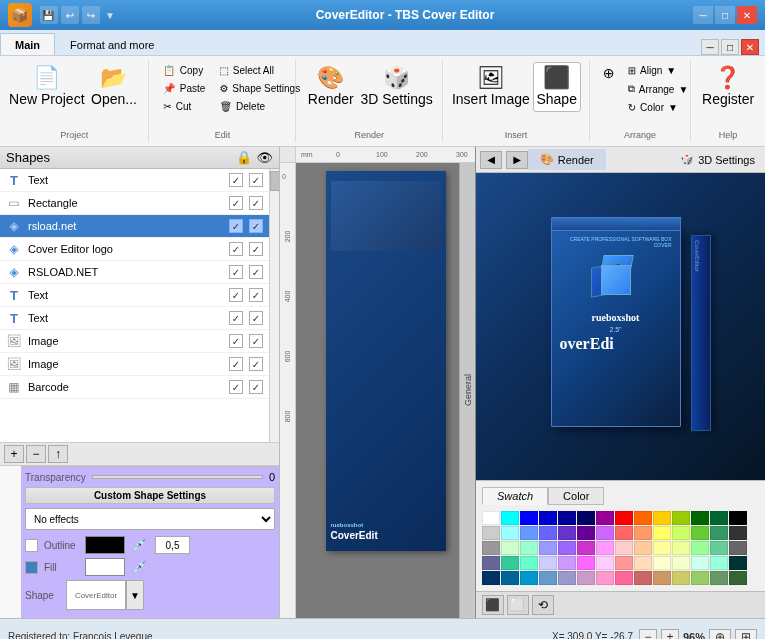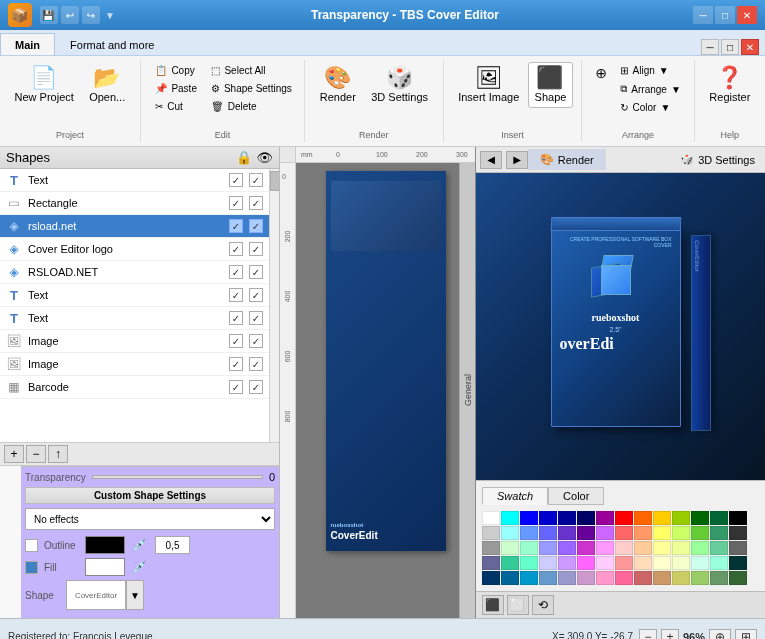--- a/index.html
+++ b/index.html
@@ -93,21 +93,21 @@
       align-items: center;
       padding: 4px 6px;
       cursor: pointer;
       border: 1px solid transparent;
       border-radius: 3px;
       gap: 2px;
       background: transparent;
       min-width: 44px;
     }
     .ribbon-btn-icon { font-size: 22px; line-height: 1; }
-    .ribbon-btn-label { font-size: 11px; text-align: center; white-space: nowrap; }
+    .ribbon-btn-label { font-size: 14px; text-align: center; white-space: nowrap; }
     .ribbon-btn-sm {
       display: flex;
       align-items: center;
       gap: 4px;
       padding: 2px 5px;
       cursor: pointer;
       border: 1px solid transparent;
       border-radius: 2px;
       background: transparent;
       font-size: 10px;
@@ -339,21 +339,21 @@
     <div class="app-icon">
       <span>📦</span>
     </div>
     <div style="display:flex;gap:3px;">
       <div style="width:18px;height:18px;background:rgba(255,255,255,0.2);border-radius:2px;display:flex;align-items:center;justify-content:center;font-size:10px;cursor:pointer;">💾</div>
       <div style="width:18px;height:18px;background:rgba(255,255,255,0.2);border-radius:2px;display:flex;align-items:center;justify-content:center;font-size:10px;cursor:pointer;">↩</div>
       <div style="width:18px;height:18px;background:rgba(255,255,255,0.2);border-radius:2px;display:flex;align-items:center;justify-content:center;font-size:10px;cursor:pointer;">↪</div>
       <div style="width:14px;height:18px;display:flex;align-items:center;justify-content:center;font-size:10px;cursor:pointer;color:rgba(255,255,255,0.7);">▼</div>
     </div>
   </div>
-  <div class="title-bar-title">Transparency - TBS Cover Editor</div>
+  <div class="title-bar-title">CoverEditor - TBS Cover Editor</div>
   <div class="title-bar-controls">
     <button class="title-btn">─</button>
     <button class="title-btn">□</button>
     <button class="title-btn close">✕</button>
   </div>
 </div>
 
 <div class="ribbon">
   <div class="ribbon-tabs">
     <div class="ribbon-tab active">Main</div>

